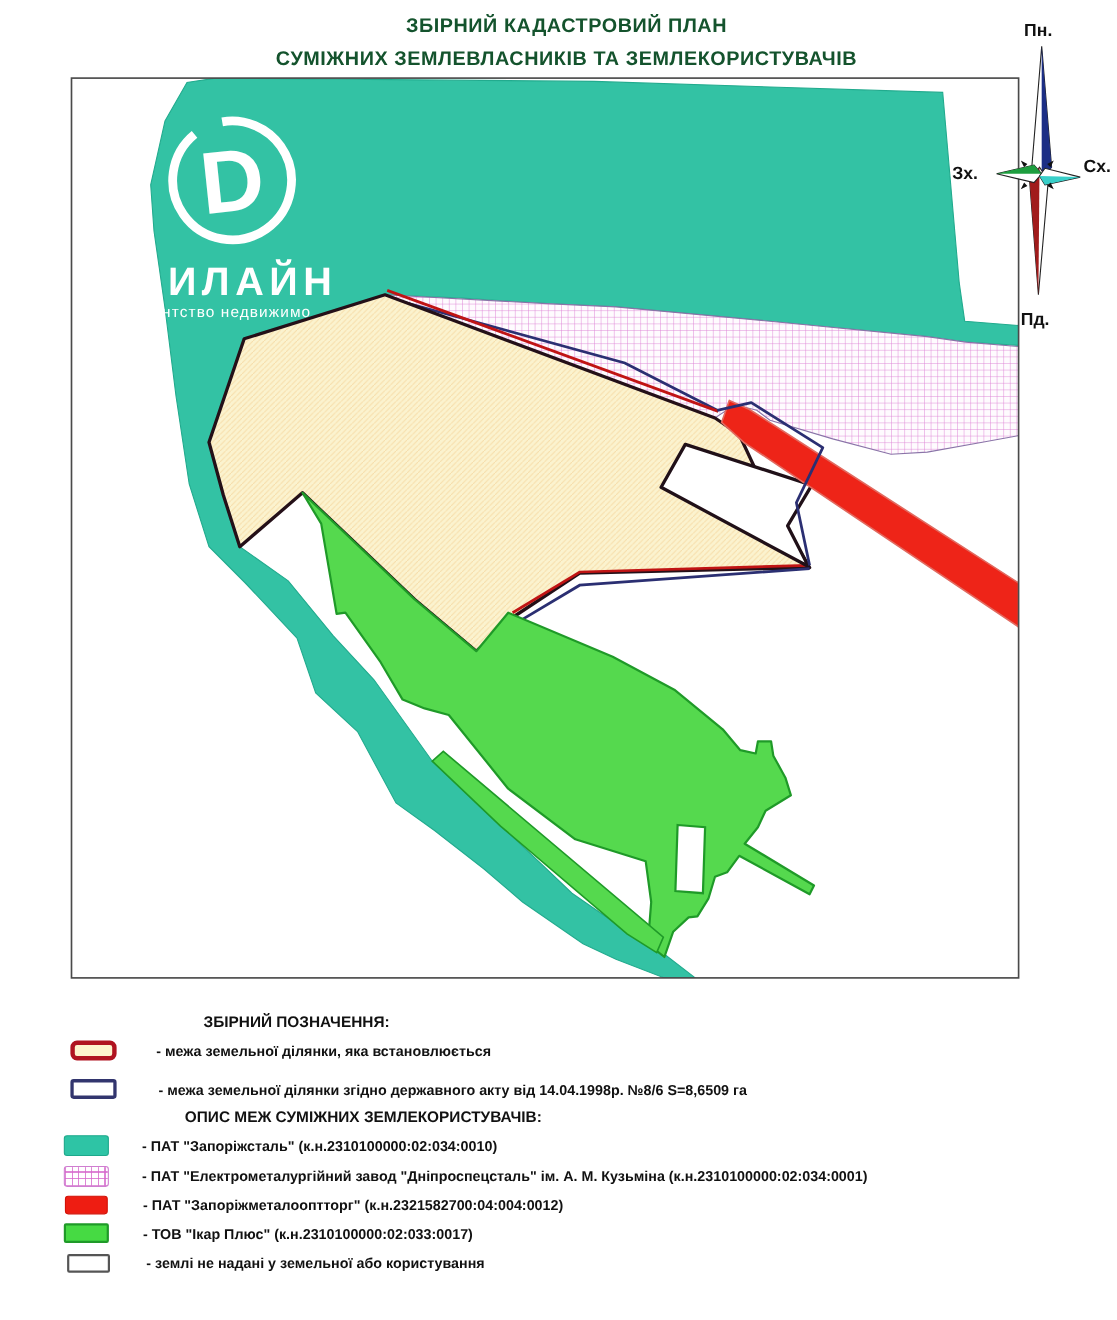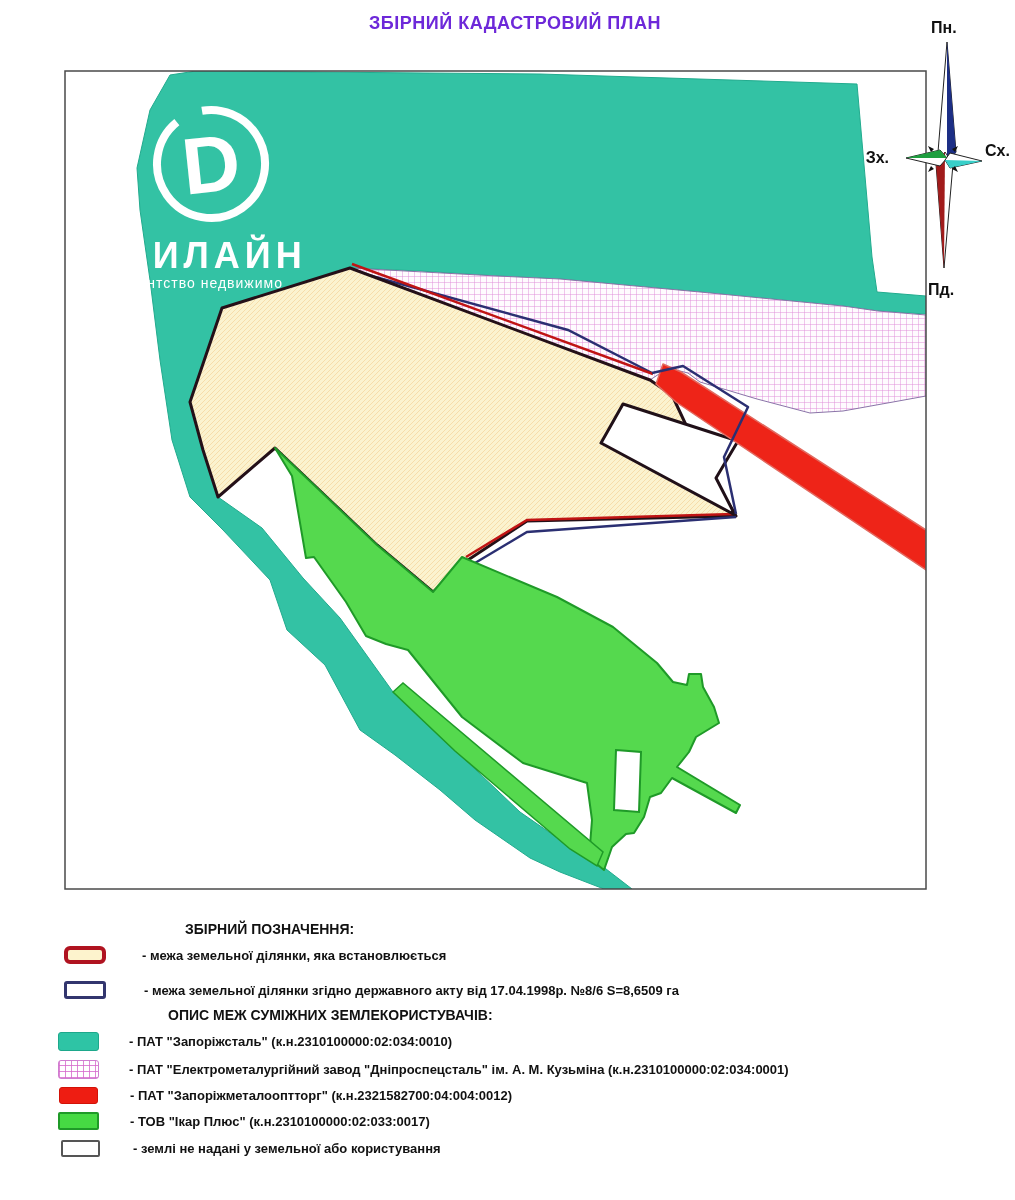--- a/index.html
+++ b/index.html
@@ -1,19 +1,19 @@
 <!DOCTYPE html>
 <html><head>
 <meta charset="utf-8">
 <style>
   html,body{margin:0;padding:0;background:#fff;width:1015px;height:1200px;
     font-family:"Liberation Sans","DejaVu Sans",sans-serif;overflow:hidden;position:relative;}
   .abs{position:absolute;}
   
-  #title-block{left:100px;top:8px;width:830px;text-align:center;color:#6d28d9;}
+  #title-block{left:100px;top:8px;width:830px;text-align:center;color:#14532d;}
   #title-block .tline{font-weight:bold;font-size:18px;letter-spacing:.5px;line-height:30px;white-space:nowrap;}
   
   #map-svg{left:0;top:0;width:1015px;height:1200px;}
   
   .lg-header{font-weight:bold;font-size:14px;color:#111;white-space:nowrap;}
   .lg-row{position:absolute;display:flex;align-items:center;}
   .lg-label{font-weight:bold;font-size:13px;color:#111;white-space:nowrap;}
   .sw{display:inline-block;box-sizing:border-box;border-radius:3px;}
   .sw-parcel{width:42px;height:18px;background:#fdf3cd;border:4px solid #b01320;border-radius:6px;}
   .sw-stateact{width:42px;height:18px;background:#fff;border:3px solid #32356e;border-radius:3px;}
@@ -23,20 +23,21 @@
                      repeating-linear-gradient(90deg,rgba(214,104,204,.8) 0 1px,transparent 1px 6px);}
   .sw-red{width:39px;height:17px;background:#ee1d12;border:1px solid #d21207;border-radius:3px;}
   .sw-green{width:41px;height:18px;background:#46da43;border:2px solid #1f9a28;border-radius:2px;}
   .sw-white{width:39px;height:17px;background:#fff;border:2px solid #555;border-radius:2px;}
 </style>
 </head>
 <body>
 
 <div class="abs" id="title-block">
   <div class="tline">ЗБІРНИЙ КАДАСТРОВИЙ ПЛАН</div>
+  <div class="tline">СУМІЖНИХ ЗЕМЛЕВЛАСНИКІВ ТА ЗЕМЛЕКОРИСТУВАЧІВ</div>
 </div>
 
 <svg class="abs" id="map-svg" viewBox="0 0 1015 1200" xmlns="http://www.w3.org/2000/svg">
   <defs>
     <clipPath id="frameClip">
         <rect x="65" y="71" width="861" height="818"></rect>
       </clipPath>
     <pattern id="creamHatch" width="5" height="5" patternUnits="userSpaceOnUse">
       <rect width="5" height="5" fill="#fbf3cf"></rect>
       <path d="M0,5 L5,0" stroke="#efc27c" stroke-width="1" opacity="0.45"></path>
@@ -118,21 +119,21 @@
 </svg>
 
 <div class="abs lg-header" style="left:185px;top:921px;">ЗБІРНИЙ ПОЗНАЧЕННЯ:</div>
 
 <div class="lg-row" style="left:64px;top:946px;">
   <span class="sw sw-parcel"></span>
   <span class="lg-label" style="margin-left:36px;">- межа земельної ділянки, яка встановлюється</span>
 </div>
 <div class="lg-row" style="left:64px;top:981px;">
   <span class="sw sw-stateact"></span>
-  <span class="lg-label" style="margin-left:38px;">- межа земельної ділянки згідно державного акту від 17.04.1998р. №8/6 S=8,6509 га</span>
+  <span class="lg-label" style="margin-left:38px;">- межа земельної ділянки згідно державного акту від 14.04.1998р. №8/6 S=8,6509 га</span>
 </div>
 
 <div class="abs lg-header" style="left:168px;top:1007px;">ОПИС МЕЖ СУМІЖНИХ ЗЕМЛЕКОРИСТУВАЧІВ:</div>
 
 <div class="lg-row" style="left:58px;top:1032px;">
   <span class="sw sw-teal"></span>
   <span class="lg-label" style="margin-left:30px;">- ПАТ "Запоріжсталь" (к.н.2310100000:02:034:0010)</span>
 </div>
 <div class="lg-row" style="left:58px;top:1060px;">
   <span class="sw sw-cross"></span>

